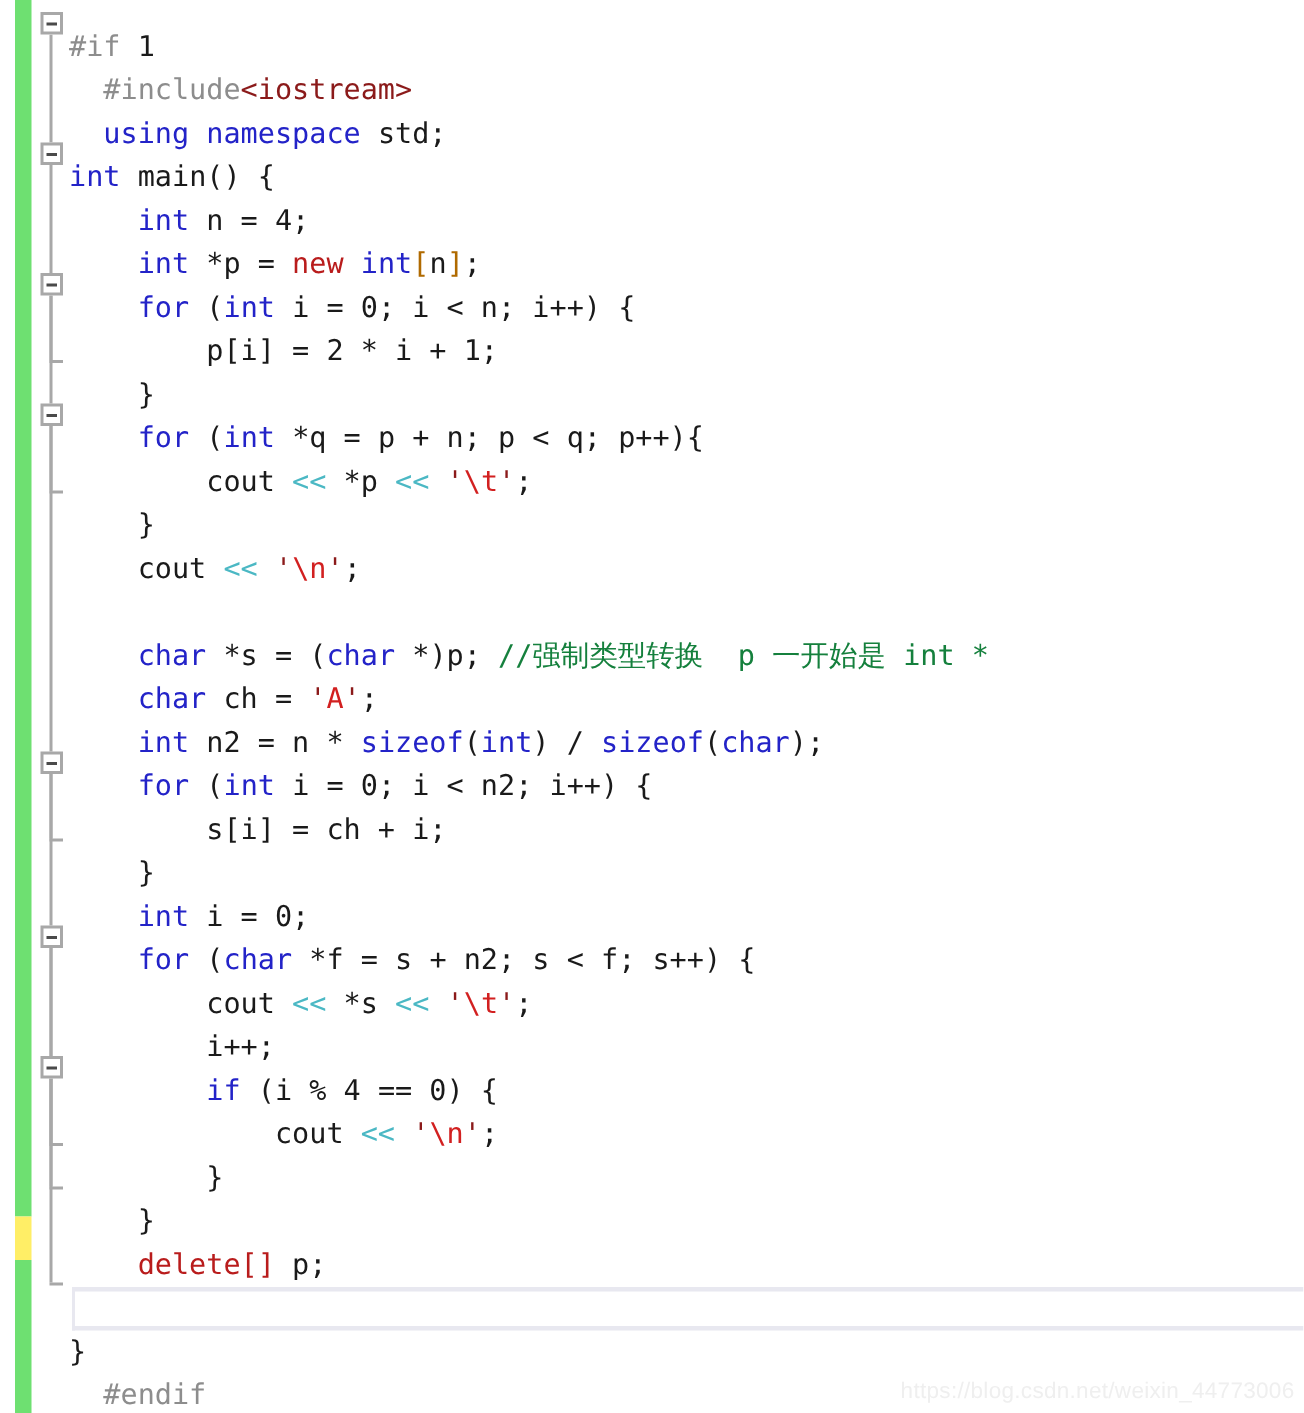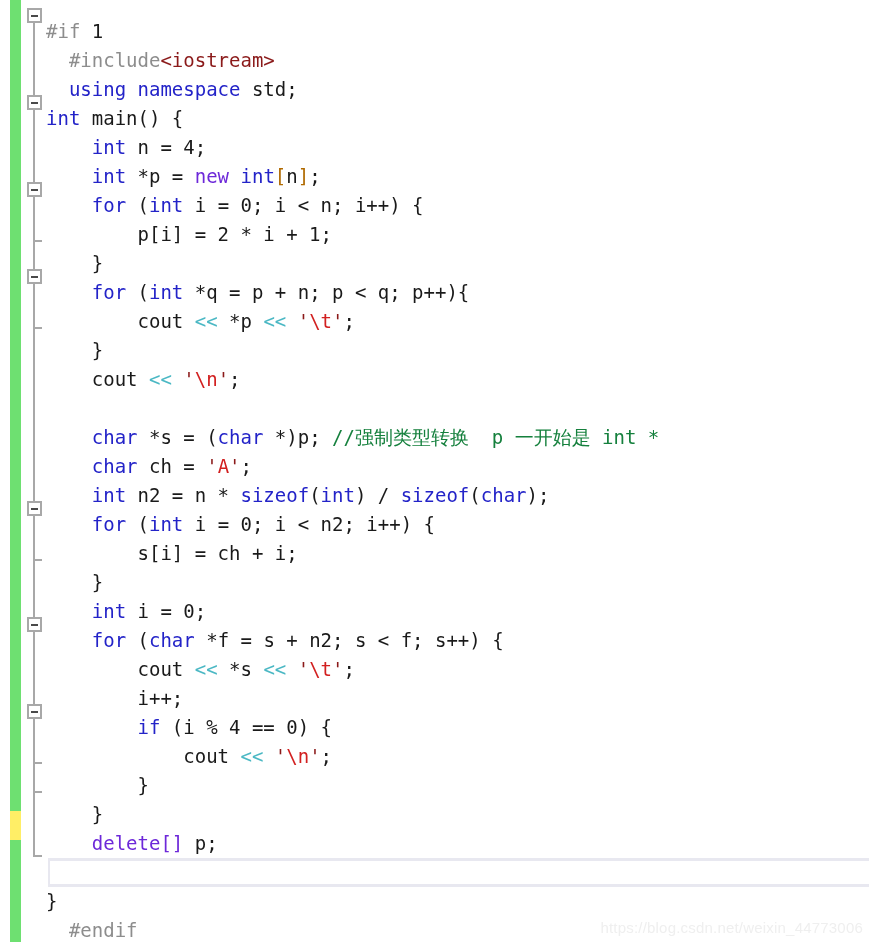--- a/index.html
+++ b/index.html
@@ -68,21 +68,21 @@
     background:#ffffff;
     border-top:3px solid #e8e8f0;
     border-bottom:3px solid #e8e8f0;
     border-left:2px solid #e8e8f0;
     margin-left:2px;
     height:29px;
   }
 
   
   .kw   { color:#2323c8; }          
-  .kw2  { color:#6d28d9; }          
+  .kw2  { color:#b91c1c; }          
   .op   { color:#4bb8c4; }          
   .pre  { color:#8d8d8d; }          
   .str  { color:#8b1a1a; }          
   .esc  { color:#d22020; }          
   .brk  { color:#b06a00; }          
   .cmt  { color:#15803d; }          
   .plain{ color:#1a1a1a; }
 
   
   .watermark {

